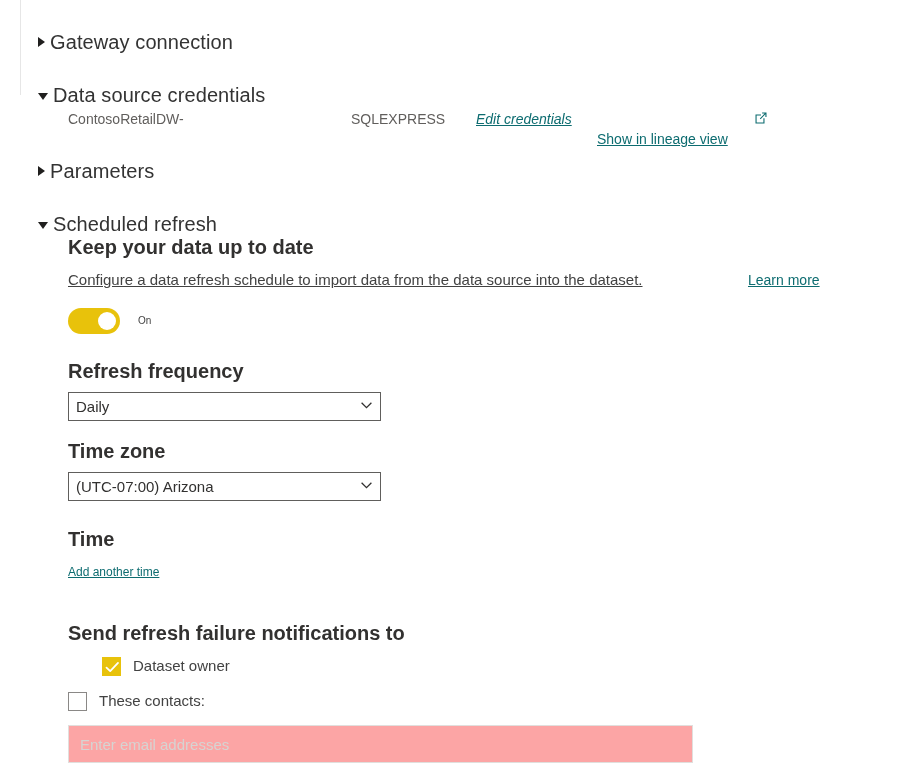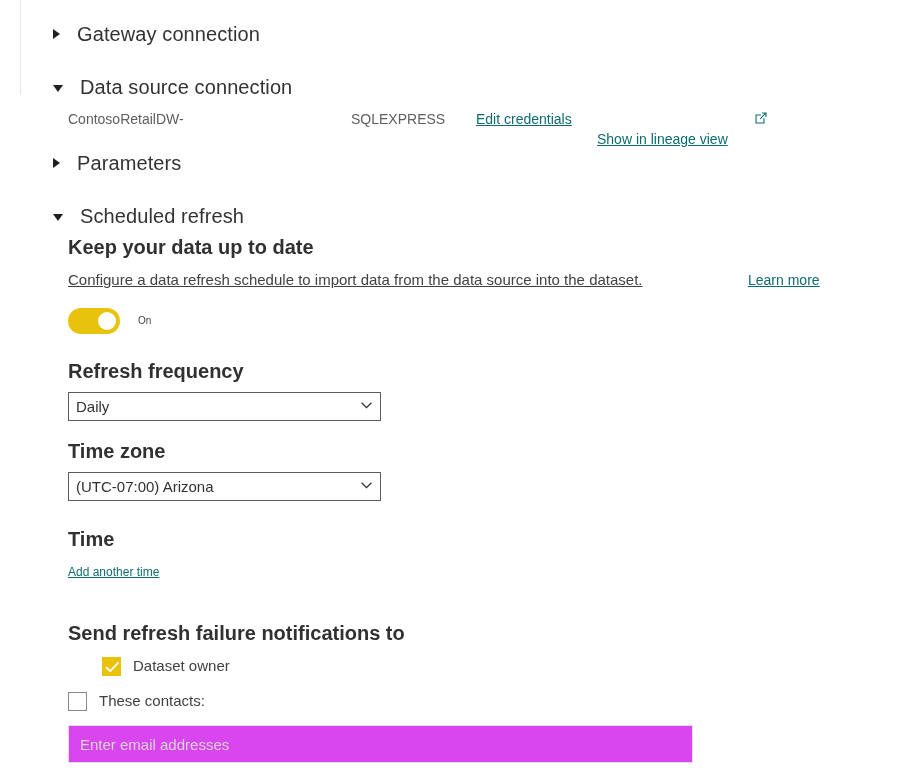--- a/index.html
+++ b/index.html
@@ -22,25 +22,26 @@
     left: 20px;
     top: 0;
     width: 1px;
     height: 95px;
     background: #e6e6e6;
   }
 
   
   .section {
     position: absolute;
-    left: 53px;
+    left: 38px;
     display: flex;
     align-items: center;
-    gap: 12px;
-    cursor: pointer;
+    gap: 0px;
+    cursor: pointer;
+    margin-top: 8px;
   }
   .section-title {
     font-size: 20px;
     font-weight: 400;
     color: #333333;
     line-height: 28px;
     letter-spacing: 0.1px;
   }
 
   
@@ -93,20 +94,21 @@
     text-decoration: underline;
     cursor: pointer;
     font-size: 14px;
     white-space: nowrap;
   }
   .cred-edit {
     position: absolute;
     left: 408px;
     top: 0;
     line-height: 24px;
+    font-style: italic;
   }
   .cred-lineage {
     position: absolute;
     left: 529px;
     top: 0;
     line-height: 24px;
     margin-top: 20px;
   }
   .ext-icon {
     position: absolute;
@@ -240,21 +242,21 @@
 
   
   .email-input {
     position: absolute;
     left: 68px;
     top: 725px;
     width: 625px;
     height: 38px;
     box-sizing: border-box;
     border: 1px solid #e1dfdd;
-    background: #d946ef;
+    background: #fca5a5;
     font-family: "Liberation Sans", sans-serif;
     font-size: 15px;
     color: #323130;
     padding: 0 11px;
     border-radius: 0;
     outline: none;
   }
   .email-input::placeholder {
     color: #d6d4d2;
     opacity: 1;
@@ -265,21 +267,21 @@
 
 <div class="left-rail"></div>
 
 <div class="section" style="top:20px;">
   <span class="tri tri-right"></span>
   <span class="section-title">Gateway connection</span>
 </div>
 
 <div class="section" style="top:73px;">
   <span class="tri tri-down"></span>
-  <span class="section-title">Data source connection</span>
+  <span class="section-title">Data source credentials</span>
 </div>
 
 <div class="cred-row">
   <span class="cred-name">ContosoRetailDW-</span>
   <span class="cred-server">SQLEXPRESS</span>
   <span class="link cred-edit">Edit credentials</span>
   <span class="link cred-lineage">Show in lineage view</span>
   <span class="ext-icon">
     <svg width="14" height="14" viewBox="0 0 14 14">
       <path d="M1.5 3.5 H7 V4.6 H2.6 V11.4 H9.4 V7.2 H10.5 V12.5 H1.5 Z" fill="#0d6c70"></path>

